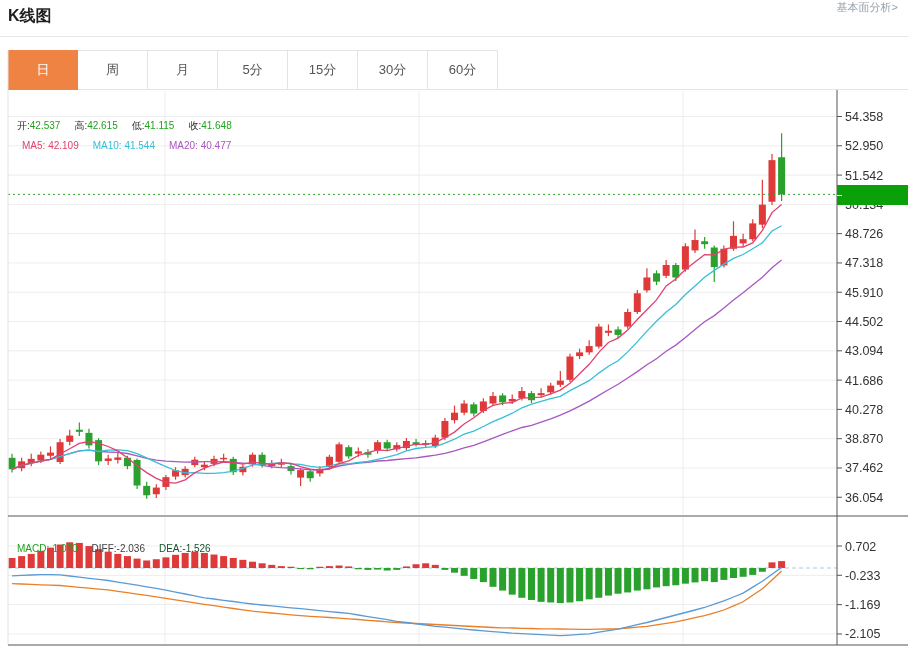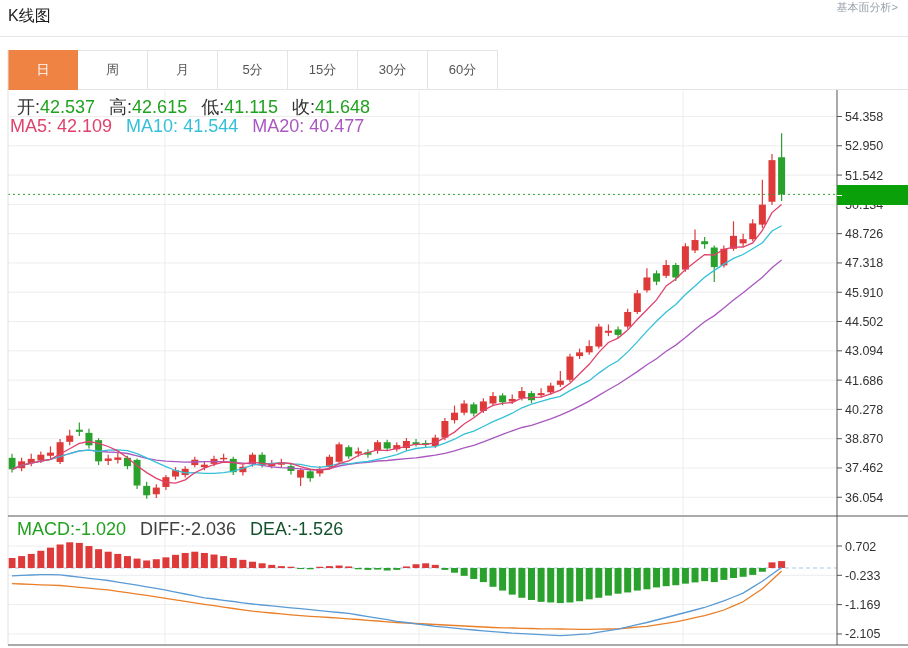--- a/index.html
+++ b/index.html
@@ -1,27 +1,27 @@
 <!DOCTYPE html>
 <html><head>
 <meta charset="utf-8">
 <style>
   html,body{margin:0;padding:0;background:#fff;}
   .page{position:relative;width:908px;height:648px;background:#fff;overflow:hidden;
         font-family:"Liberation Sans","DejaVu Sans",sans-serif;}
-  .hdr-title{position:absolute;left:8px;top:6px;font-size:16px;font-weight:normal;color:#1f1f1f;}
+  .hdr-title{position:absolute;left:8px;top:6px;font-size:16px;font-weight:bold;color:#1f1f1f;}
   .hdr-link{position:absolute;right:10px;top:0;font-size:11px;color:#99a1ab;cursor:pointer;text-decoration:none;}
   .hdr-rule{position:absolute;left:0;top:36px;width:908px;height:1px;background:#e6e6e6;}
   .tabs{position:absolute;left:8px;top:50px;width:900px;height:40px;display:flex;}
   .tab{width:70px;height:40px;box-sizing:border-box;border:1px solid #e4e4e4;border-left:none;
        display:flex;align-items:center;justify-content:center;font-size:13px;color:#555;cursor:pointer;background:#fff;}
   .tab:first-child{border-left:1px solid #e4e4e4;}
   .tab.active{background:#ee8344;border-color:#ee8344;color:#fff;}
   .tab-filler{flex:1;box-sizing:border-box;border-bottom:1px solid #e4e4e4;}
-  .txtrow{position:absolute;font-size:18px;white-space:nowrap;}
+  .txtrow{position:absolute;font-size:10px;white-space:nowrap;margin-top:24px;}
   .txtrow .lbl{color:#333;}
   .txtrow .gap{display:inline-block;width:14px;}
   .grn{color:#21a21f;}
   .ma5c{color:#e0426e;}
   .ma10c{color:#35c0d8;}
   .ma20c{color:#a958c0;}
   .diffc{color:#404040;}
   .deac{color:#14532d;}
   .chart-svg{position:absolute;left:0;top:0;}
   .price-tag{position:absolute;left:837px;top:185px;width:71px;height:20px;background:#0aa00a;
@@ -363,21 +363,21 @@
       <line x1="837" y1="604.6313368983957" x2="842" y2="604.6313368983957" stroke="#555555"></line>
       <text x="845" y="609.1313368983957" fill="#333333" font-size="12.5px" font-family="&quot;Liberation Sans&quot;,&quot;DejaVu Sans&quot;,sans-serif">-1.169</text>
       <line x1="837" y1="633.9626737967915" x2="842" y2="633.9626737967915" stroke="#555555"></line>
       <text x="845" y="638.4626737967915" fill="#333333" font-size="12.5px" font-family="&quot;Liberation Sans&quot;,&quot;DejaVu Sans&quot;,sans-serif">-2.105</text>
     </svg>
 
   <div class="txtrow" style="left:17px;top:95px;">
     <span class="lbl">开:</span><span class="grn">42.537</span><span class="gap"></span><span class="lbl">高:</span><span class="grn">42.615</span><span class="gap"></span><span class="lbl">低:</span><span class="grn">41.115</span><span class="gap"></span><span class="lbl">收:</span><span class="grn">41.648</span>
   </div>
 
-  <div class="txtrow" style="left:10px;top:116px;">
+  <div class="txtrow" style="left:22px;top:116px;">
     <span class="ma5c">MA5:</span> <span class="ma5c">42.109</span><span class="gap"></span><span class="ma10c">MA10:</span> <span class="ma10c">41.544</span><span class="gap"></span><span class="ma20c">MA20:</span> <span class="ma20c">40.477</span>
   </div>
 
   <div class="txtrow" style="left:17px;top:519px;">
     <span class="grn">MACD:</span><span class="grn">-1.020</span><span class="gap"></span><span class="diffc">DIFF:</span><span class="diffc">-2.036</span><span class="gap"></span><span class="deac">DEA:</span><span class="deac">-1.526</span>
   </div>
 
   <div class="price-tag">
     <span class="dash"></span>
     <span class="val">50.613</span>

